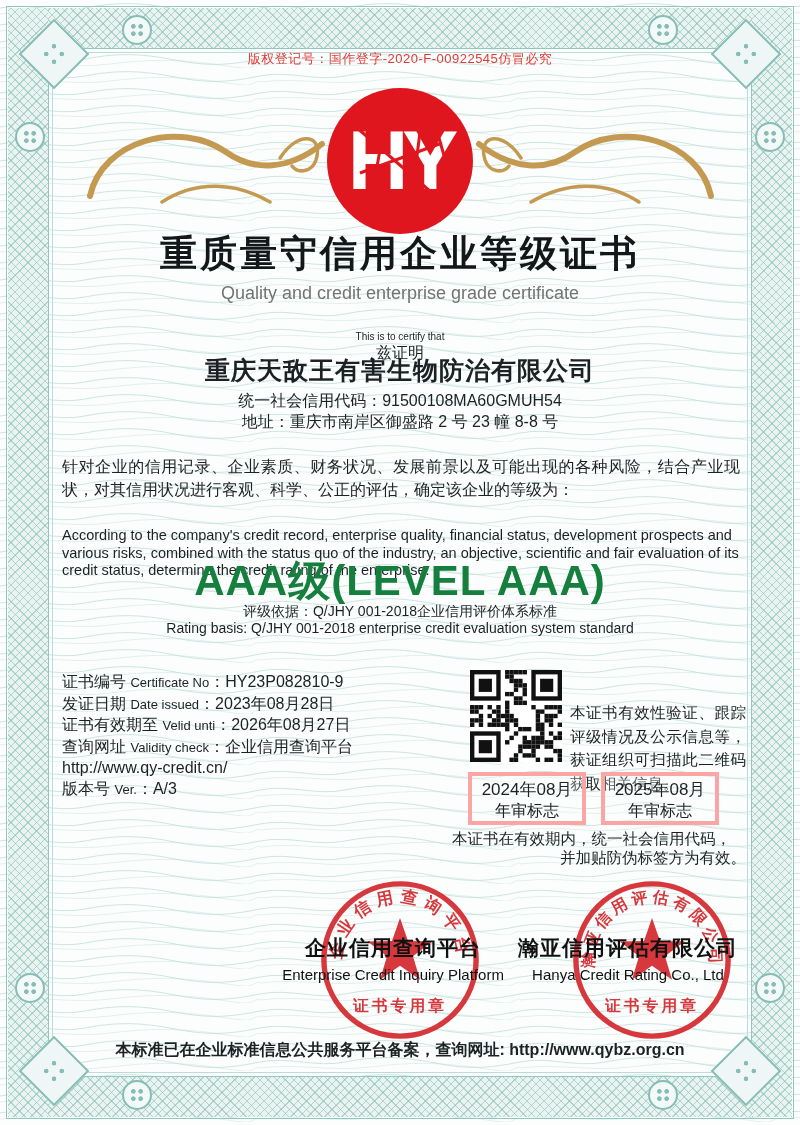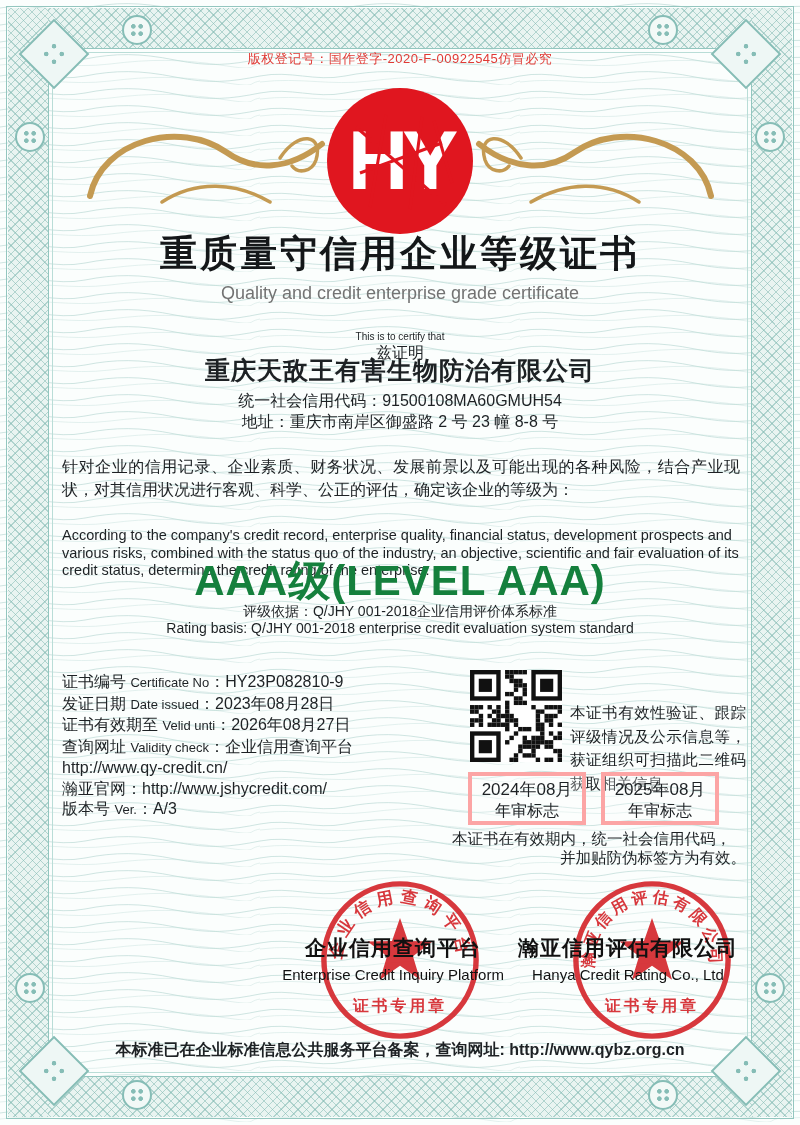--- a/index.html
+++ b/index.html
@@ -164,21 +164,20 @@
   <div class="abs ctr grade">AAA级(LEVEL AAA)</div>
   <div class="abs ctr basis-cn">评级依据：Q/JHY 001-2018企业信用评价体系标准</div>
   <div class="abs ctr basis-en">Rating basis: Q/JHY 001-2018 enterprise credit evaluation system standard</div>
 
   <div class="abs details">
     <div class="row"><span class="cn">证书编号</span> <span class="en">Certificate No</span><span class="val">：HY23P082810-9</span></div>
     <div class="row"><span class="cn">发证日期</span> <span class="en">Date issued</span><span class="val">：2023年08月28日</span></div>
     <div class="row"><span class="cn">证书有效期至</span> <span class="en">Velid unti</span><span class="val">：2026年08月27日</span></div>
     <div class="row"><span class="cn">查询网址</span> <span class="en">Validity check</span><span class="val">：企业信用查询平台</span></div>
     <div class="row"><span class="val">http://www.qy-credit.cn/</span></div>
-    <div class="row"><span class="cn">瀚亚官网</span><span class="val">：http://www.jshycredit.com/</span></div>
     <div class="row"><span class="cn">版本号</span> <span class="en">Ver.</span><span class="val">：A/3</span></div>
   </div>
 
   <svg class="abs qr-box" viewBox="0 0 84 84">
     <rect x="0" y="0" width="84" height="84" fill="#ffffff"></rect>
     <g fill="#111111" id="qr-cells">
         <rect x="32" y="0" width="4" height="4"></rect>
         <rect x="36" y="0" width="4" height="4"></rect>
         <rect x="40" y="0" width="4" height="4"></rect>
         <rect x="44" y="0" width="4" height="4"></rect>

